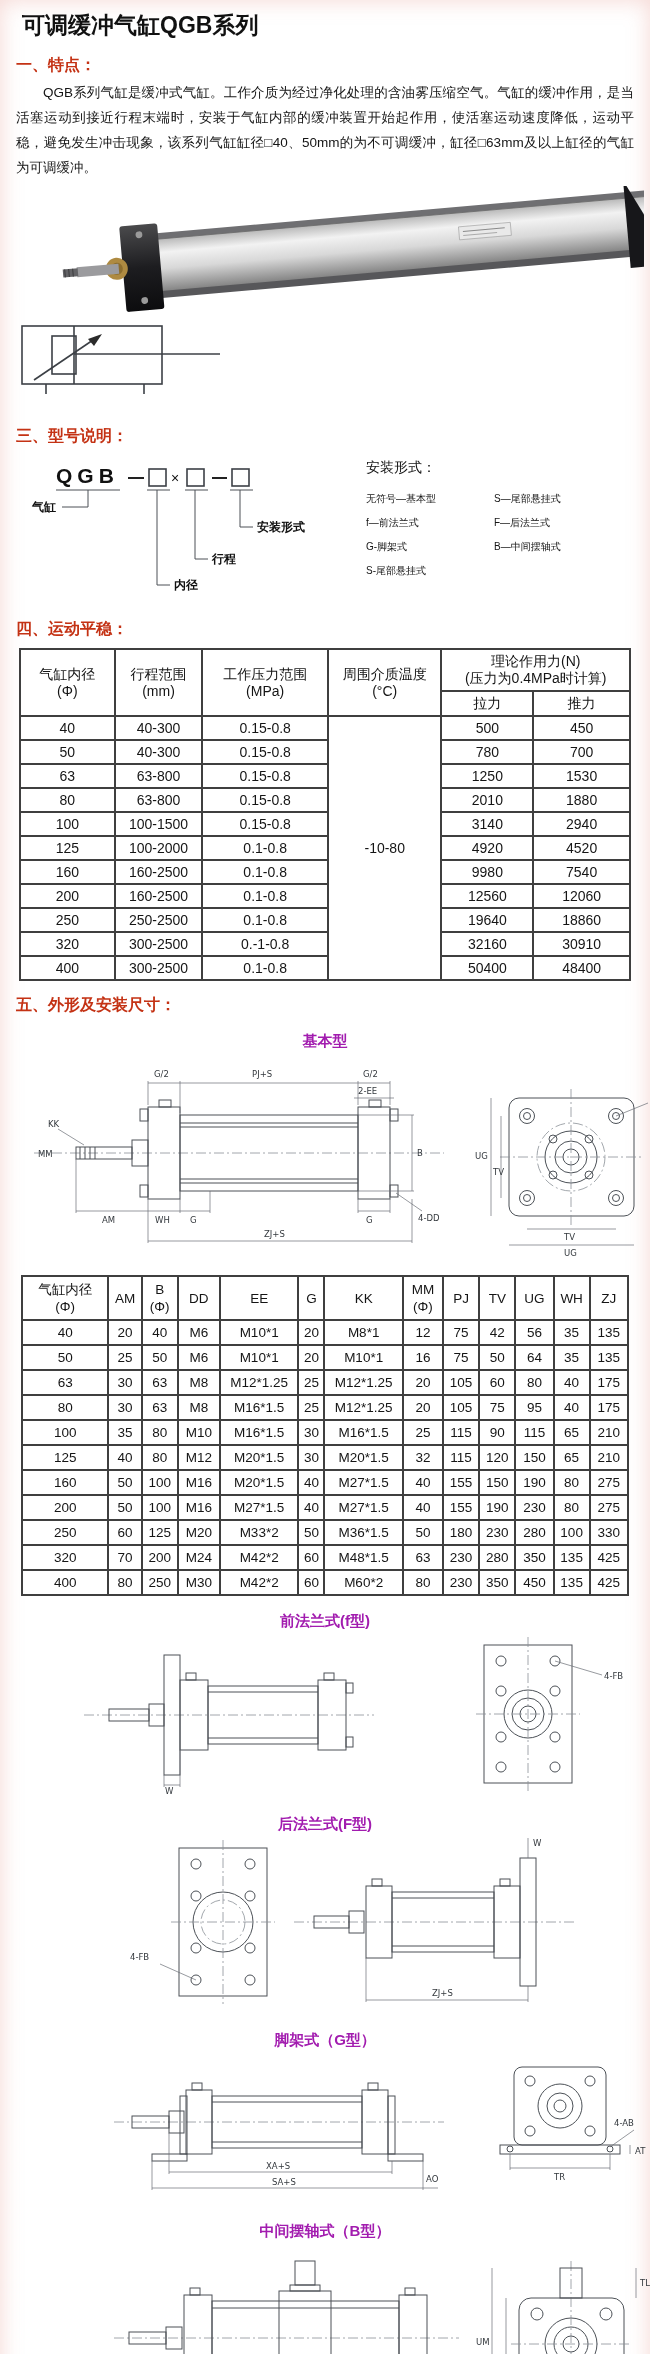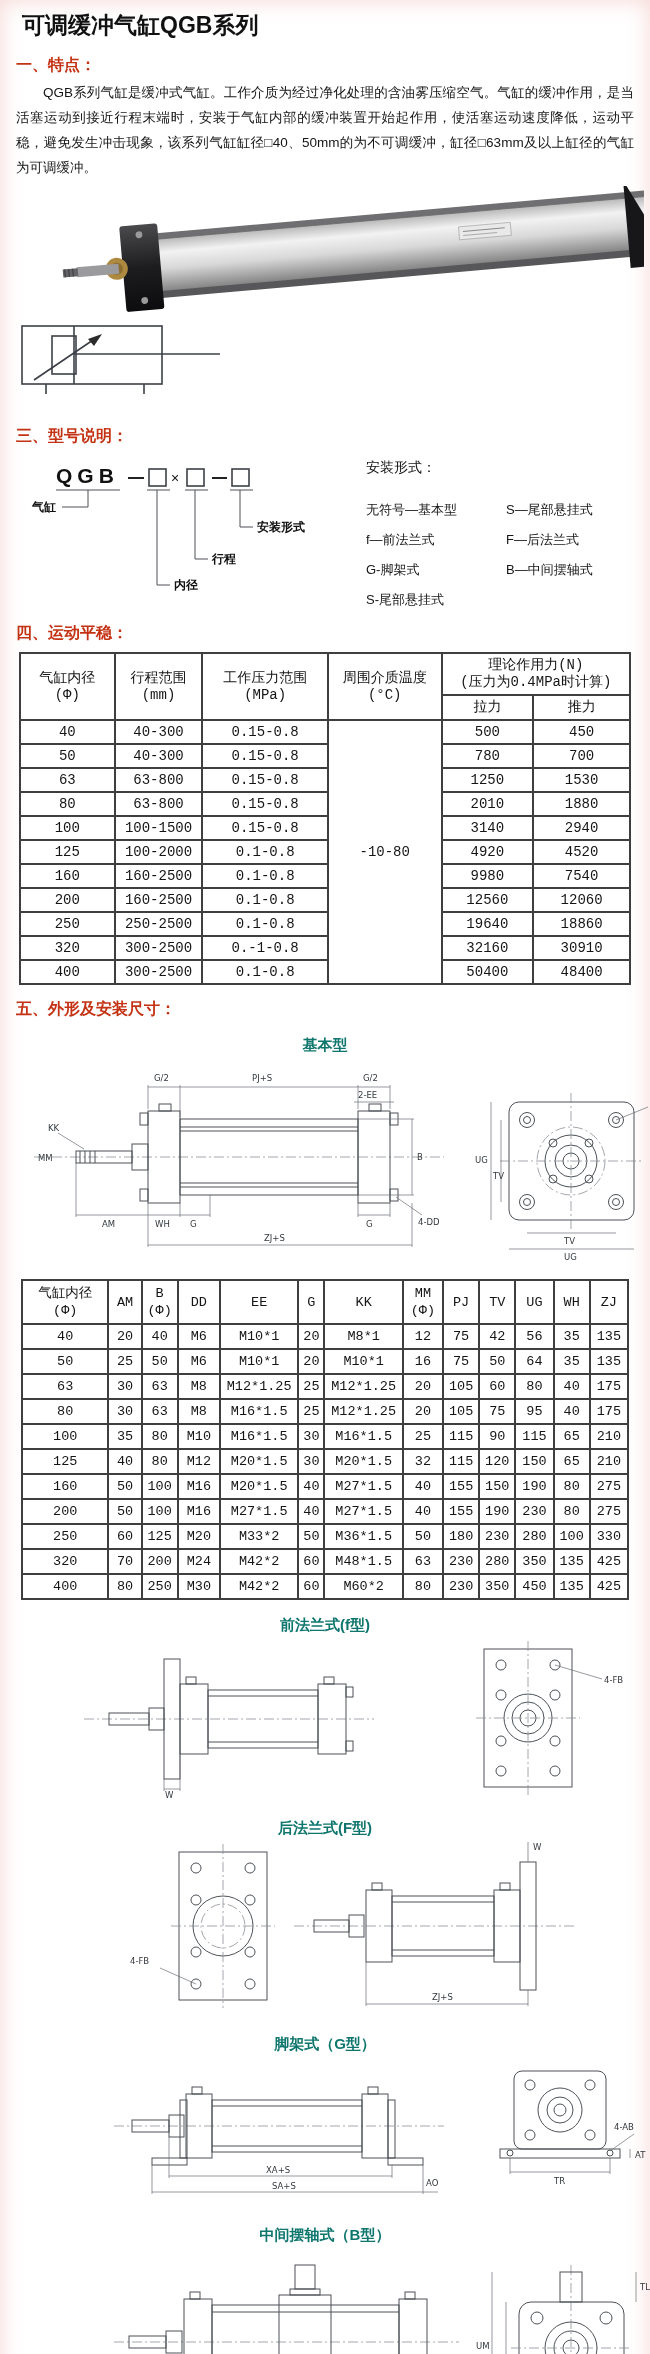--- a/index.html
+++ b/index.html
@@ -7,30 +7,30 @@
         box-shadow:inset 0 0 22px rgba(225,140,130,.35);
         font-family:"Liberation Sans","DejaVu Sans",sans-serif;color:#151515;overflow:hidden;}
   .inner{padding:6px 14px 20px 14px;}
   h1.doc-title{font-size:23px;font-weight:bold;margin:4px 0 6px 8px;color:#111;}
   h2.sec{font-size:16px;font-weight:bold;color:#c43214;margin:14px 0 4px 2px;}
   p.feat{font-size:13.5px;line-height:25px;margin:4px 2px 6px 2px;text-indent:2em;text-align:justify;}
   .photo-wrap{margin:4px 0 2px 18px;}
   .sym-wrap{margin:2px 0 0 4px;}
   .model-wrap{display:flex;margin:6px 0 0 14px;}
   .mount-block{margin-left:28px;padding-top:6px;width:270px;}
-  .mount-title{font-size:14px;margin-bottom:24px;}
-  .mount-grid{display:grid;grid-template-columns:128px auto;row-gap:10px;font-size:13px;gap:12px;}
+  .mount-title{font-size:14px;margin-bottom:15px;}
+  .mount-grid{display:grid;grid-template-columns:128px auto;row-gap:10px;font-size:10px;}
   table{border-collapse:collapse;margin:8px auto 0 auto;
-        font-family:Liberation Mono, monospace;font-size:14px;text-align:center;}
+        font-family:Liberation Sans, sans-serif;font-size:14px;text-align:center;}
   th,td{border:2px solid #3f3f3f;padding:3px 2px;font-weight:normal;white-space:pre-line;}
   th{line-height:17px;}
   #tech-table{width:612px;}
   #dim-table{width:608px;font-size:13.5px;margin-top:10px;}
   #dim-table td,#dim-table th{padding:4px 1px;}
-  h3.fig-title{font-size:15px;font-weight:bold;color:#0f766e;text-align:center;margin:16px 0 2px 0;}
+  h3.fig-title{font-size:15px;font-weight:bold;color:#a21caf;text-align:center;margin:16px 0 2px 0;}
   .fig{text-align:center;}
   svg .ln{stroke:#4c5157;fill:none;stroke-width:1;}
   svg .thick{stroke:#3c4046;stroke-width:1.6;fill:none;}
   svg .cl{stroke:#8a9097;stroke-width:.8;stroke-dasharray:10 3 2 3;fill:none;}
   svg .dim{stroke:#6a6f75;stroke-width:.7;fill:none;}
   svg text.lbl{font-family:"DejaVu Sans",sans-serif;font-size:8.5px;fill:#33383d;}
   svg text.cn{font-family:"Liberation Sans",sans-serif;fill:#111;}
 </style>
 </head>
 <body>

